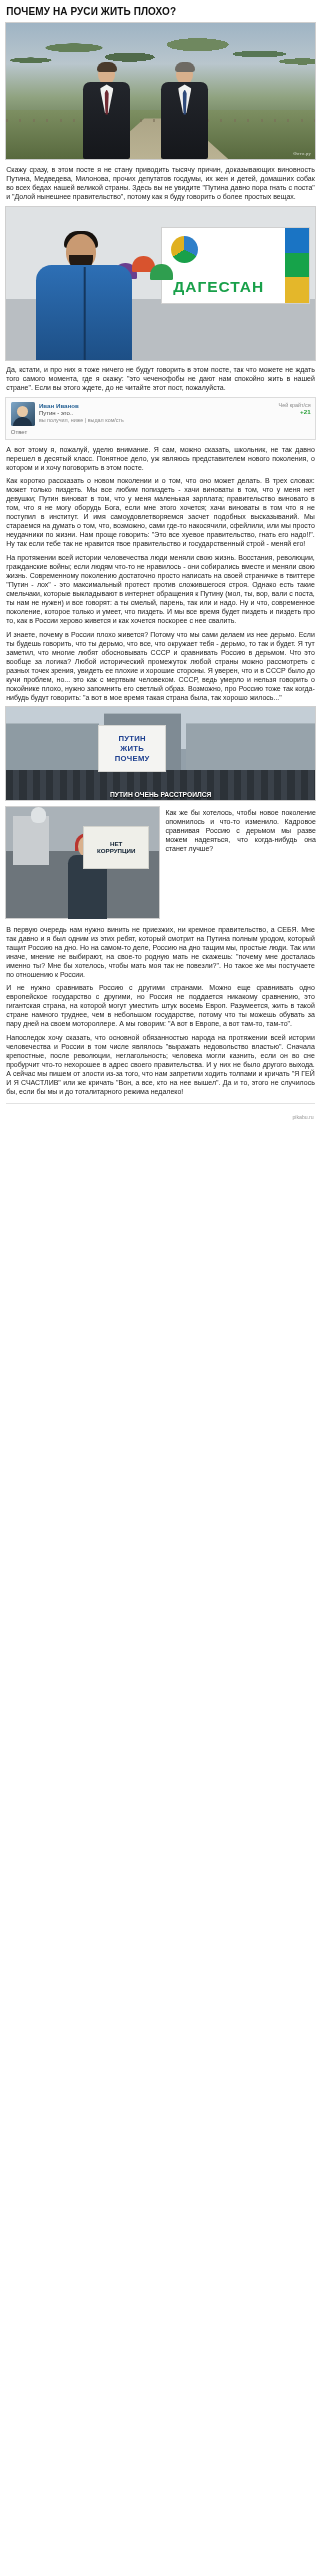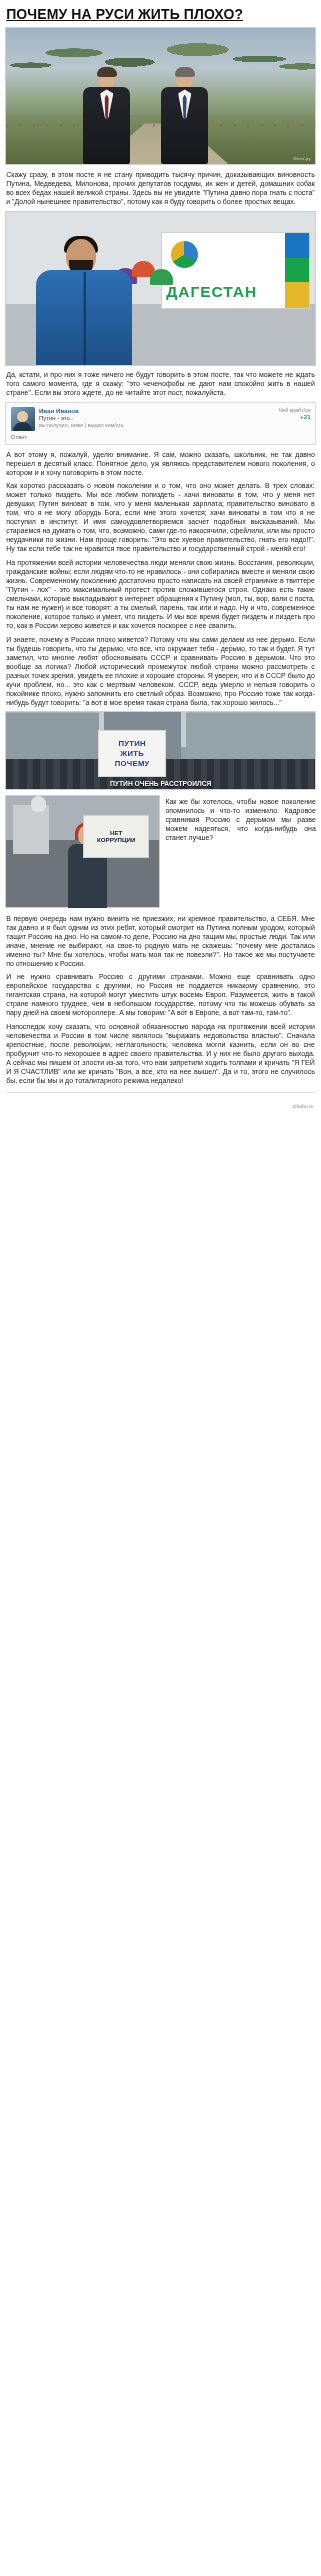--- a/index.html
+++ b/index.html
@@ -10,26 +10,25 @@
   body {
     width: 321px;
     font-family: "Liberation Sans", sans-serif;
     color: #1a1a1a;
   }
   .page {
     width: 321px;
     padding: 4.1px 5.2px 7.2px 5.2px;
   }
   .title {
-    font-size: 14px;
+    font-size: 10px;
     font-weight: bold;
     letter-spacing: 0.1px;
     margin: 2.1px 0 5.2px 1px;
     color: #111;
-    text-decoration: underline;
   }
   .para {
     font-size: 7px;
     line-height: 9px;
     text-align: justify;
     margin: 4.6px 1px;
     color: #1c1c1c;
   }
   .photo {
     width: 311px;
@@ -112,21 +111,21 @@
   .ph2 { height: 155px; background: linear-gradient(to bottom,#e4e6e8,#cfd3d6); }
   .ph2 .wall {
     position: absolute; inset: 0;
     background: linear-gradient(to bottom, #dfe2e4 0 60%, #b9bec2 60% 100%);
   }
   .banner {
     position: absolute; left: 155px; top: 20.6px; width: 149px; height: 77px;
     background: #ffffff; border: 0.5px solid #d0d0d0;
   }
   .banner .dag {
-    position: absolute; left: 4px; bottom: 7.2px;
+    position: absolute; left: 11px; bottom: 7.2px;
     font-family: "Liberation Sans", sans-serif;
     font-weight: bold; font-size: 15.5px; letter-spacing: 1px; color: #19a04a;
   }
   .banner .logo {
     position: absolute; left: 9.3px; top: 8.2px; width: 27px; height: 27px;
     border-radius: 50%;
     background: conic-gradient(#2f7fc9 0 33%, #19a04a 0 66%, #e0b020 0 100%);
   }
   .banner .stripe {
     position: absolute; right: 0; top: 0; width: 24px; height: 100%;
@@ -191,21 +190,21 @@
   }
   .cmt-meta { flex: 1; }
   .cmt-name { font-size: 6.2px; color: #2a6496; font-weight: bold; }
   .cmt-nick { font-size: 6px; color: #444; margin-top: 1px; }
   .cmt-sub  { font-size: 5.4px; color: #8a8a8a; margin-top: 1.5px; }
   .cmt-right { text-align: right; font-size: 5.4px; color: #8a8a8a; min-width: 62px; }
   .cmt-rating { color: #2aa03a; font-weight: bold; font-size: 6.2px; }
   .cmt-body { font-size: 6px; color: #6a6a6a; margin-top: 3.1px; }
 
   
-  .ph3 { height: 79px; background: linear-gradient(to bottom,#b9c3cc,#8d9aa4); }
+  .ph3 { height: 95px; background: linear-gradient(to bottom,#b9c3cc,#8d9aa4); }
   .ph3 .sky { position:absolute; inset:0; background: linear-gradient(to bottom,#c4ced6 0 45%, #93a0aa 45% 100%); }
   .ph3 .bld {
     position: absolute; bottom: 20.6px; height: 57px; background: #8e9ba3;
     border-top: 1px solid #a9b4bb;
   }
   .ph3 .b1 { left: 0;   width: 93px; }
   .ph3 .b2 { left: 98px; width: 77px; height: 67px; background:#7f8b94;}
   .ph3 .b3 { left: 180px; width: 131px; background:#97a3ab;}
   .ph3 .crowd {
     position: absolute; left: 0; bottom: 0; width: 100%; height: 30px;

